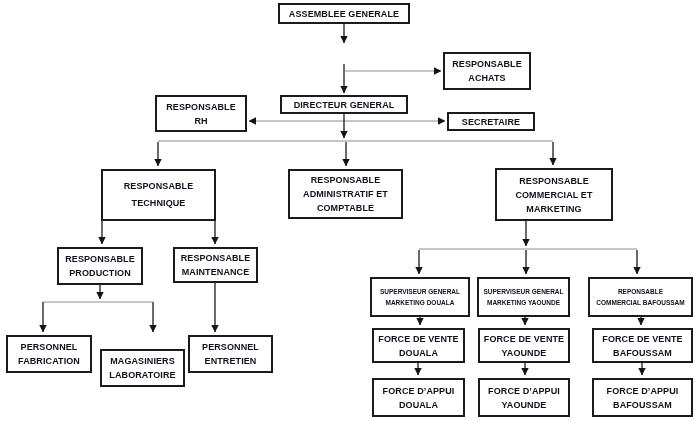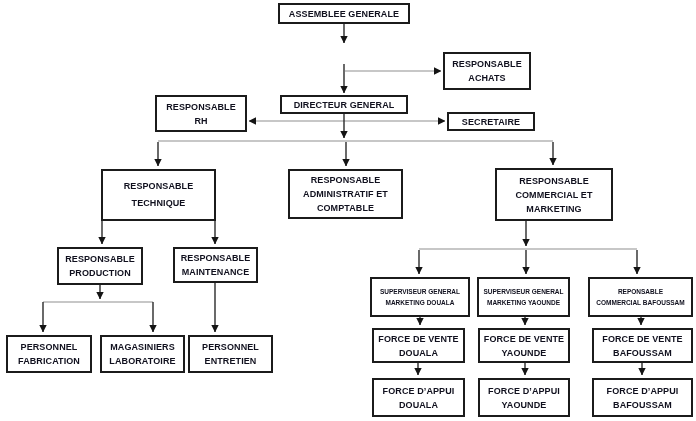--- a/index.html
+++ b/index.html
@@ -24,21 +24,21 @@
   .box-achats      {left:443px;top:52px; width:88px; height:38px;}
   .box-rh          {left:155px;top:95px; width:92px; height:37px;}
   .box-dg          {left:280px;top:95px; width:128px;height:19px;}
   .box-secretaire  {left:447px;top:112px;width:88px; height:19px;}
   .box-technique   {left:101px;top:169px;width:115px;height:52px;}
   .box-admin       {left:288px;top:169px;width:115px;height:50px;}
   .box-commercial  {left:495px;top:168px;width:118px;height:53px;}
   .box-production  {left:57px; top:247px;width:86px; height:38px;}
   .box-maintenance {left:173px;top:247px;width:85px; height:36px;}
   .box-fabrication {left:6px;  top:335px;width:86px; height:38px;}
-  .box-magasiniers {left:100px;top:335px;width:85px; height:38px;}
+  .box-magasiniers {left:100px;top:349px;width:85px; height:38px;}
   .box-entretien   {left:188px;top:335px;width:85px; height:38px;}
   .box-sup-douala  {left:370px;top:277px;width:100px;height:40px;}
   .box-sup-yaounde {left:477px;top:277px;width:93px; height:40px;}
   .box-resp-baf    {left:588px;top:277px;width:105px;height:40px;}
   .box-fv-douala   {left:372px;top:328px;width:93px; height:35px;}
   .box-fv-yaounde  {left:478px;top:328px;width:92px; height:35px;}
   .box-fv-baf      {left:592px;top:328px;width:101px;height:35px;}
   .box-fa-douala   {left:372px;top:378px;width:93px; height:39px;}
   .box-fa-yaounde  {left:478px;top:378px;width:92px; height:39px;}
   .box-fa-baf      {left:592px;top:378px;width:101px;height:39px;}

